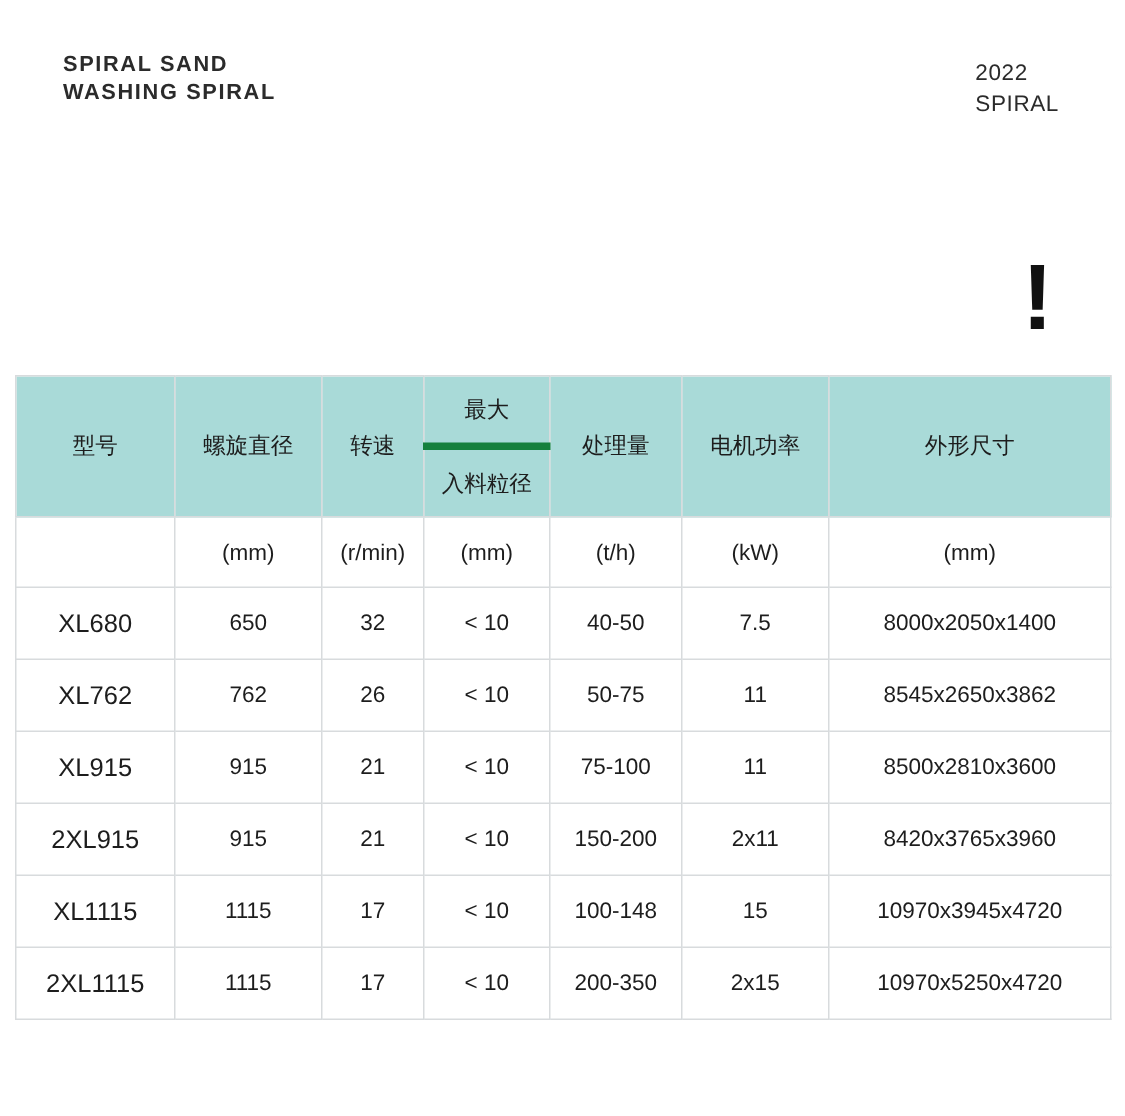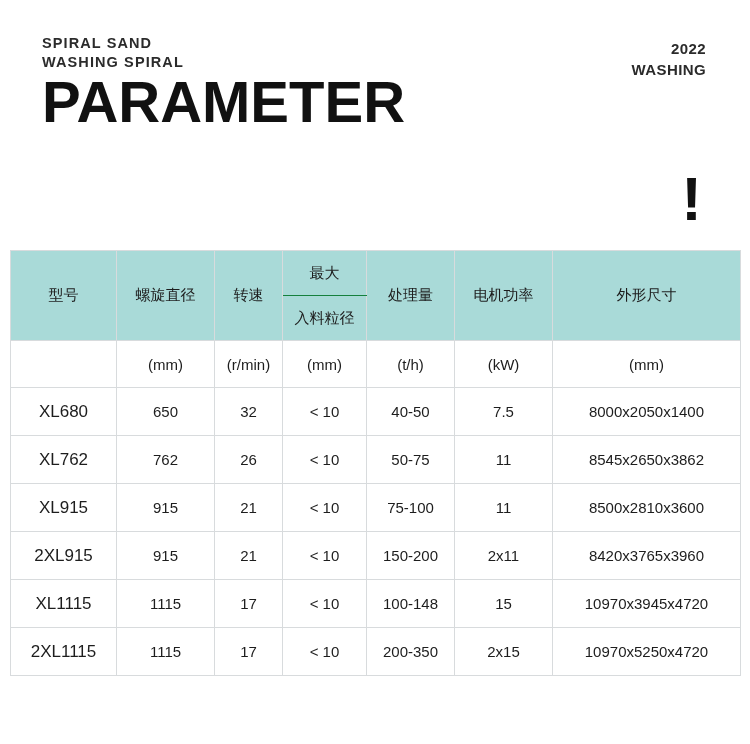--- a/index.html
+++ b/index.html
@@ -32,23 +32,22 @@
     font-size: 14.5px;
     font-weight: bold;
     letter-spacing: 1.1px;
     line-height: 19px;
     color: #2b2b2b;
   }
   .year-block {
     position: absolute;
     right: 44px;
     top: 38px;
-    text-align: right;
     font-size: 15px;
-    font-weight: bold;
+    font-weight: normal;
     line-height: 21px;
     letter-spacing: 0.4px;
     color: #2b2b2b;
   }
   .title-cn {
     margin-top: 18px;
     font-size: 62px;
     font-weight: bold;
     line-height: 70px;
     letter-spacing: 2px;
@@ -91,21 +90,21 @@
   }
   thead th {
     background: #a9dad8;
     height: 44px;
     font-size: 17px;
     color: #1d1d1d;
     font-weight: normal;
   }
   thead th.stack-top {
     height: 42px;
-    border-bottom: 1px solid #15803d;
+    border-bottom: 5px solid #15803d;
   }
   thead th.stack-bot {
     height: 42px;
     margin-left: 27px;
   }
   .unit-row td {
     height: 44px;
     font-size: 15px;
     color: #2a2a2a;
     margin-top: 40px;
@@ -130,24 +129,23 @@
 <div class="page">
 
   <div class="header">
     <div class="eyebrow">
       <div>SPIRAL SAND</div>
       <div>WASHING SPIRAL</div>
     </div>
 
     <div class="year-block">
       <div>2022</div>
-      <div>WASHING</div>
+      <div>SPIRAL</div>
     </div>
 
-    <div class="title-en">PARAMETER</div>
 
     <div class="exclaim">!</div>
   </div>
 
   <div class="table-wrap">
     <table class="param">
       <colgroup>
         <col class="c1">
           <col class="c2">
           <col class="c3">

